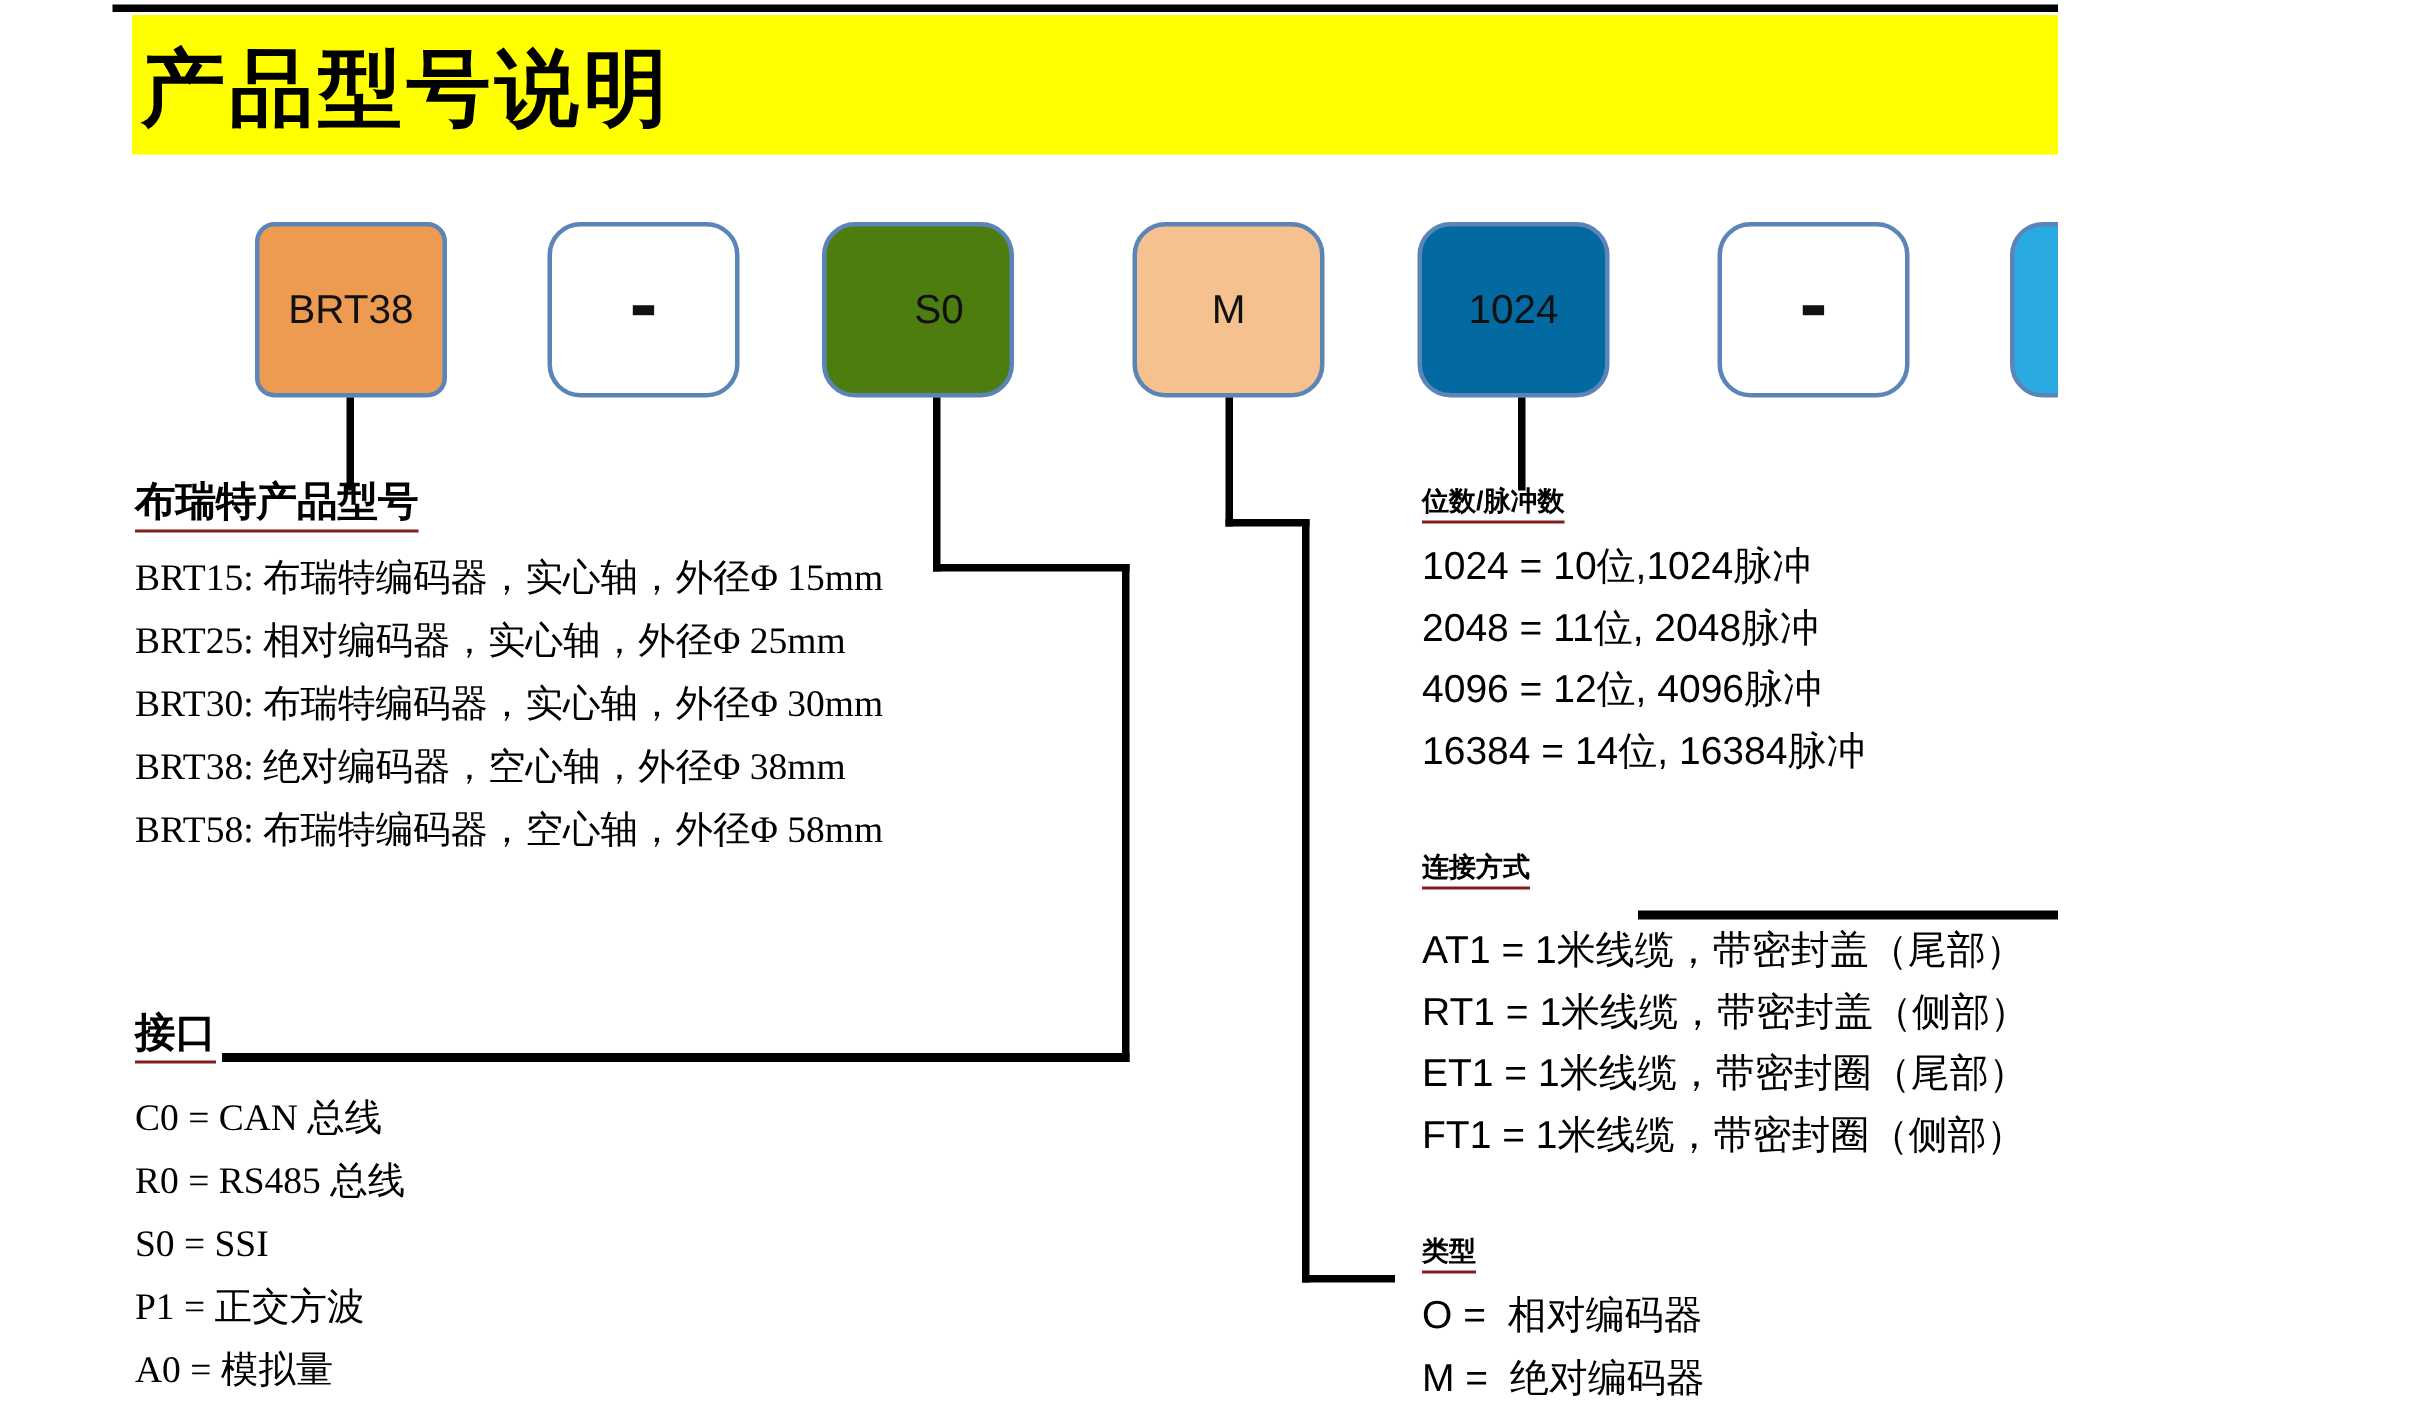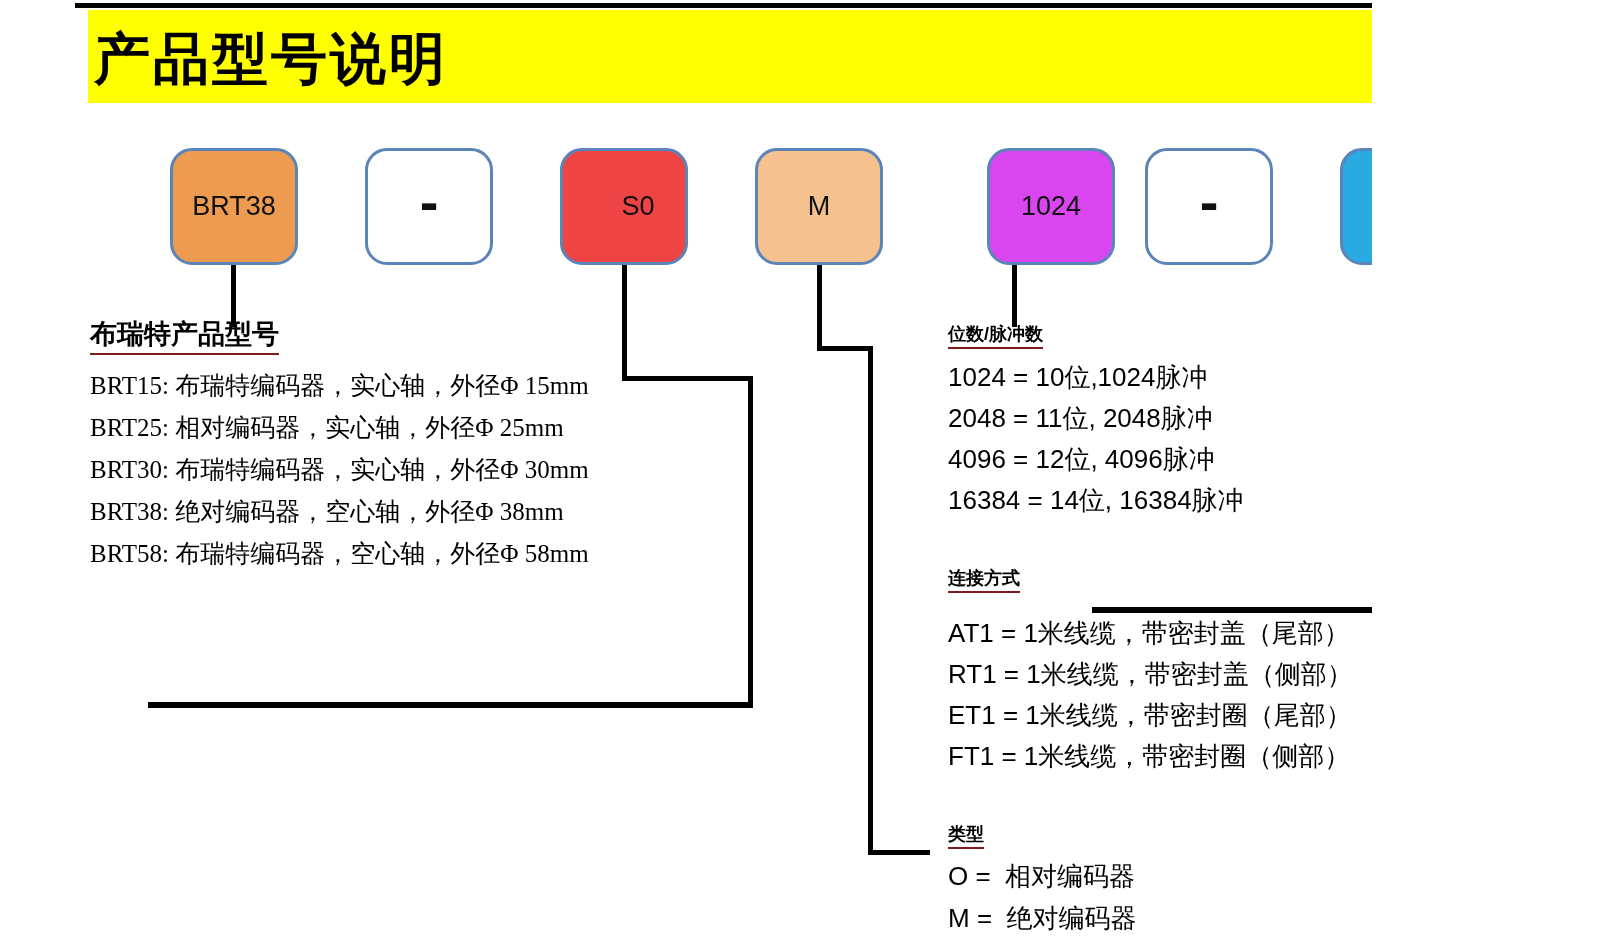--- a/index.html
+++ b/index.html
@@ -53,33 +53,33 @@
 <body>
 
 <div class="page">
 
   <div class="topbar"></div>
 
   <div class="titleband">
     <div class="doc-title">产品型号说明</div>
   </div>
 
-  <div class="box" style="left: 170px; background: rgb(237, 155, 81);">
+  <div class="box" style="left: 170px; background: rgb(237, 155, 81); border-radius: 13px;">
     <span class="box-label">BRT38</span>
   </div>
   <div class="box" style="left: 365px; background: rgb(255, 255, 255);">
     <span class="box-label dash">-</span>
   </div>
-  <div class="box" style="left: 560px; background: #ef4444; padding-left: 28px;">
+  <div class="box" style="left: 548px; background: #4d7c0f; padding-left: 28px;">
     <span class="box-label">S0</span>
   </div>
   <div class="box" style="left: 755px; background: rgb(245, 194, 143);">
     <span class="box-label">M</span>
   </div>
-  <div class="box" style="left: 987px; background: #d946ef;">
+  <div class="box" style="left: 945px; background: #0369a1;">
     <span class="box-label">1024</span>
   </div>
   <div class="box" style="left: 1145px; background: rgb(255, 255, 255);">
     <span class="box-label dash">-</span>
   </div>
   <div class="box" style="left: 1340px; background: rgb(41, 171, 226);">
     <span class="box-label">RT1</span>
   </div>
 
   <div class="line" style="left:231px;  top:265px; width:5px;   height:62px;"></div>
@@ -105,20 +105,30 @@
     <span class="sec-heading">布瑞特产品型号</span>
     <ul class="items">
       <li>BRT15: 布瑞特编码器，实心轴，外径Φ 15mm</li>
       <li>BRT25: 相对编码器，实心轴，外径Φ 25mm</li>
       <li>BRT30: 布瑞特编码器，实心轴，外径Φ 30mm</li>
       <li>BRT38: 绝对编码器，空心轴，外径Φ 38mm</li>
       <li>BRT58: 布瑞特编码器，空心轴，外径Φ 58mm</li>
     </ul>
   </div>
 
+  <div class="sec serif interface-sec" style="left:90px; top:670px;">
+    <span class="sec-heading">接口</span>
+    <ul class="items">
+      <li>C0 = CAN 总线</li>
+      <li>R0 = RS485 总线</li>
+      <li>S0 = SSI</li>
+      <li>P1 = 正交方波</li>
+      <li>A0 = 模拟量</li>
+    </ul>
+  </div>
 
   <div class="sec sans" style="left:948px; top:322px;">
     <span class="sec-heading">位数/脉冲数</span>
     <ul class="items">
       <li>1024 = 10位,1024脉冲</li>
       <li>2048 = 11位, 2048脉冲</li>
       <li>4096 = 12位, 4096脉冲</li>
       <li>16384 = 14位, 16384脉冲</li>
     </ul>
   </div>

